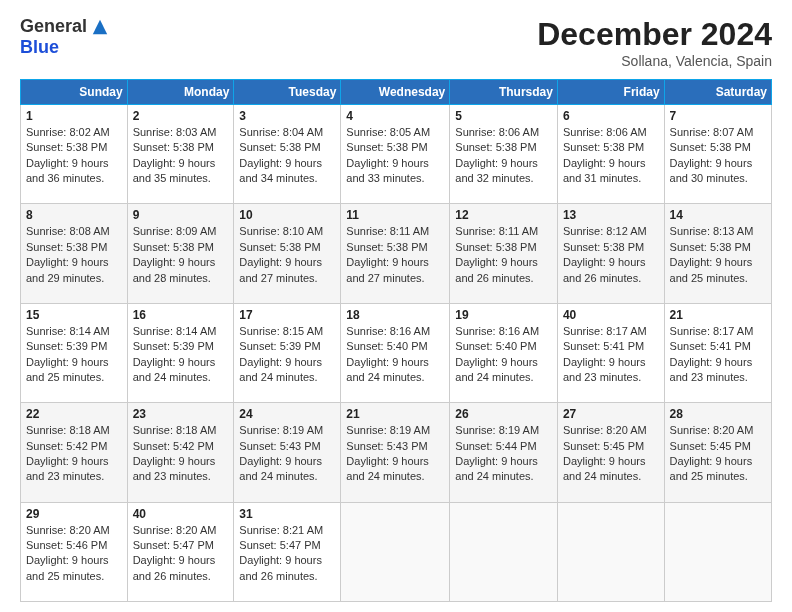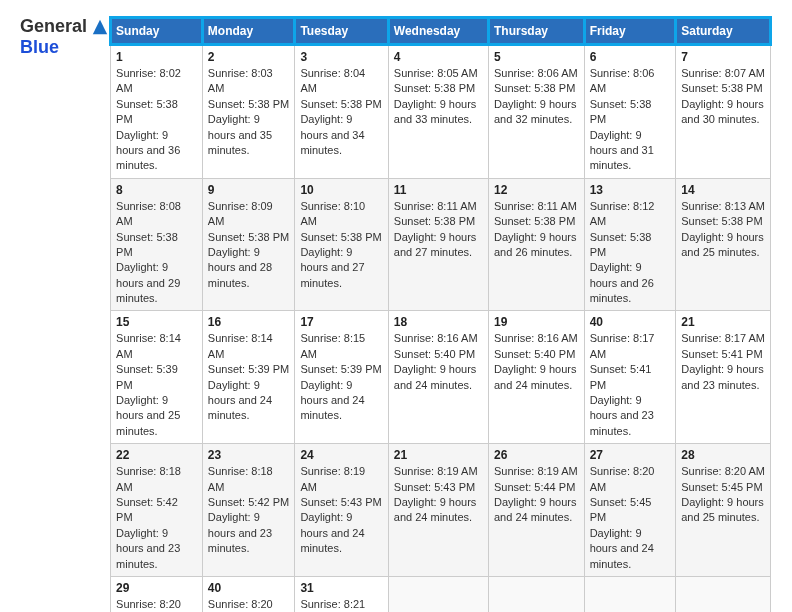--- a/index.html
+++ b/index.html
@@ -8,21 +8,21 @@
       background: #fff;
       width: 792px;
       height: 612px;
       overflow: hidden;
     }
     .page {
       width: 792px;
       height: 612px;
       padding: 16px 20px 10px 20px;
       display: flex;
-      flex-direction: row;
+      flex-direction: column;
     }
     .header {
       display: flex;
       justify-content: space-between;
       align-items: flex-start;
       margin-bottom: 10px;
     }
     .logo {
       display: flex;
       flex-direction: column;
@@ -64,22 +64,22 @@
       width: 100%;
       border-collapse: collapse;
       flex: 1;
     }
     .calendar thead tr th {
       background-color: #2a6ebb;
       color: #fff;
       font-size: 12px;
       font-weight: bold;
       padding: 5px 4px;
-      text-align: left;
-      border: 3px solid #0ea5e9;
+      text-align: right;
+      border: 1px solid #0ea5e9;
     }
     .calendar tbody tr td {
       vertical-align: top;
       border: 1px solid #ccc;
       padding: 4px 5px;
       font-size: 9.5px;
       color: #333;
       width: 113px;
       height: 88px;
       background: #fff;
@@ -110,20 +110,24 @@
   <div class="header">
     <div class="logo">
       <div class="logo-text">
         <span class="logo-general">General</span>
         <svg class="logo-icon" viewBox="0 0 20 20">
           <polygon points="10,2 18,18 2,18" fill="#1a6fc4"></polygon>
         </svg>
       </div>
       <span class="logo-blue">Blue</span>
     </div>
+    <div class="title-block">
+      <div class="month-title">December 2024</div>
+      <div class="location">Sollana, Valencia, Spain</div>
+    </div>
   </div>
 
   <table class="calendar">
     <thead>
       <tr>
       <th>Sunday</th>
           <th>Monday</th>
           <th>Tuesday</th>
           <th>Wednesday</th>
           <th>Thursday</th>

